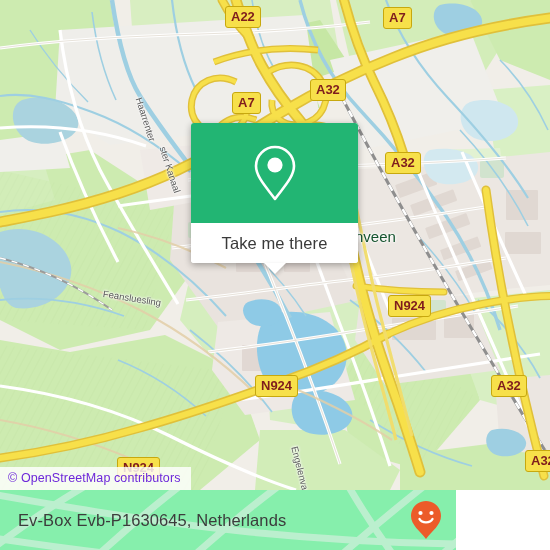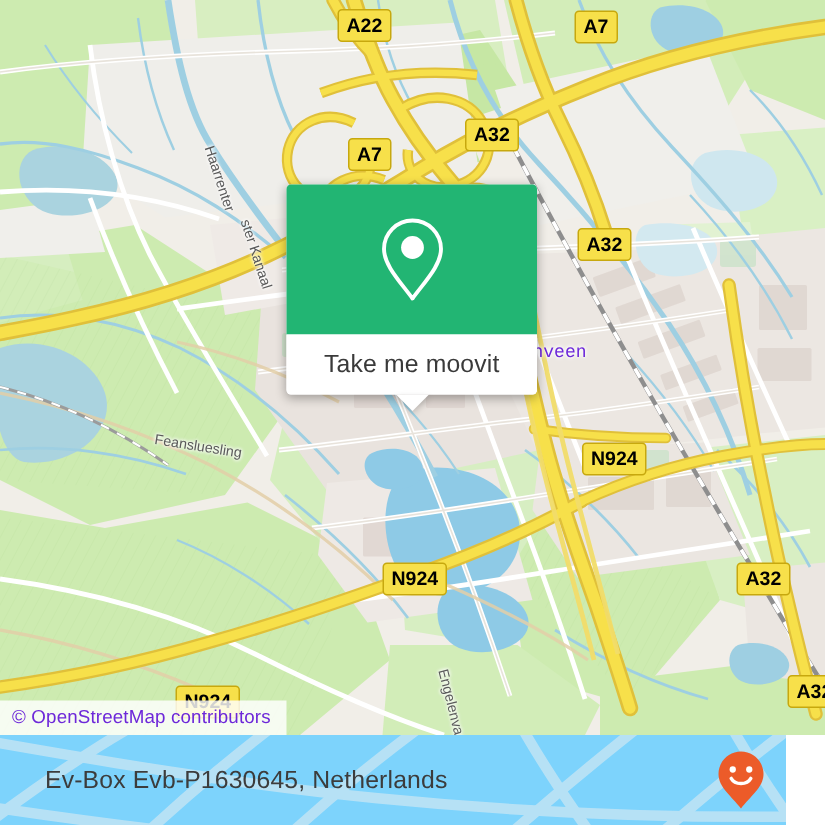--- a/index.html
+++ b/index.html
@@ -27,45 +27,44 @@
     letter-spacing:.1px;
     z-index:40;
   }
 
   
   .shield{
     position:absolute;z-index:30;
     background:#f7e04a;
     border:1.5px solid #c7a80e;
     border-radius:3px;
-    color:#000000;
+    color:#7f1d1d;
     font-weight:bold;
     font-size:13px;
     line-height:1;
     padding:3px 5px 4px 5px;
     font-family:"Liberation Sans", sans-serif;
     white-space:nowrap;
   }
 
   
   .maplabel{
     position:absolute;z-index:28;
     color:#5a5a5a;
     font-size:9.5px;
     white-space:nowrap;
     text-shadow:0 0 3px #fff,0 0 3px #fff,0 0 2px #fff;
     font-family:"Liberation Sans", sans-serif;
   }
   .placelabel{
     position:absolute;z-index:28;
-    color:#6d28d9;
-    font-size:12px;
+    color:#14532d;
+    font-size:15px;
     white-space:nowrap;
     text-shadow:0 0 3px #fff,0 0 4px #fff,0 0 2px #fff;
-    font-family:Liberation Mono, monospace;
   }
 
   
   .callout{
     position:absolute;left:191px;top:123px;width:167px;
     z-index:50;
     border-radius:3px;
     box-shadow:0 2px 7px rgba(0,0,0,0.33);
     background:#fff;
     overflow:visible;
@@ -91,24 +90,23 @@
     position:absolute;left:50%;bottom:-11px;margin-left:-11px;
     width:0;height:0;
     border-left:11px solid transparent;
     border-right:11px solid transparent;
     border-top:11px solid #ffffff;
     filter:drop-shadow(0 2px 2px rgba(0,0,0,0.18));
   }
 
   
   .footer{
-    position:absolute;left:0;top:490px;width:512px;height:60px;
-    background:#7dd3fc;
+    position:absolute;left:0;top:490px;width:456px;height:60px;
+    background:#86efac;
     overflow:hidden;
-    padding-left:12px;
   }
   .footer-watermark{
     position:absolute;left:0;top:-28px;width:550px;height:110px;
     opacity:.5;
   }
   .footer-inner{
     position:relative;z-index:3;
     display:flex;align-items:center;height:60px;
     padding:0 14px 0 18px;box-sizing:border-box;
     justify-content:space-between;
@@ -356,21 +354,21 @@
   </div>
 
   <div class="callout">
     <div class="callout-top">
       <svg class="pin-svg" width="46" height="58" viewBox="0 0 46 58">
         <path d="M23 3 C12.5 3 4 11.5 4 22 C4 33 15 44 23 55 C31 44 42 33 42 22 C42 11.5 33.5 3 23 3 Z" fill="none" stroke="#ffffff" stroke-width="2.6" stroke-linejoin="round"></path>
         <circle cx="23" cy="21" r="7.6" fill="#ffffff"></circle>
       </svg>
     </div>
     <div class="callout-bottom">
-      <span>Take me moovit</span>
+      <span>Take me there</span>
       <div class="callout-tail"></div>
     </div>
   </div>
 
   <div class="footer">
     <svg class="footer-watermark" viewBox="0 0 550 110" xmlns="http://www.w3.org/2000/svg">
       <g stroke="#f0f0f0" stroke-width="7" fill="none">
         <path d="M-20,96 C40,50 90,18 150,-10"></path>
         <path d="M70,120 C120,70 170,30 225,-10"></path>
         <path d="M160,126 C210,76 260,36 320,-6"></path>

